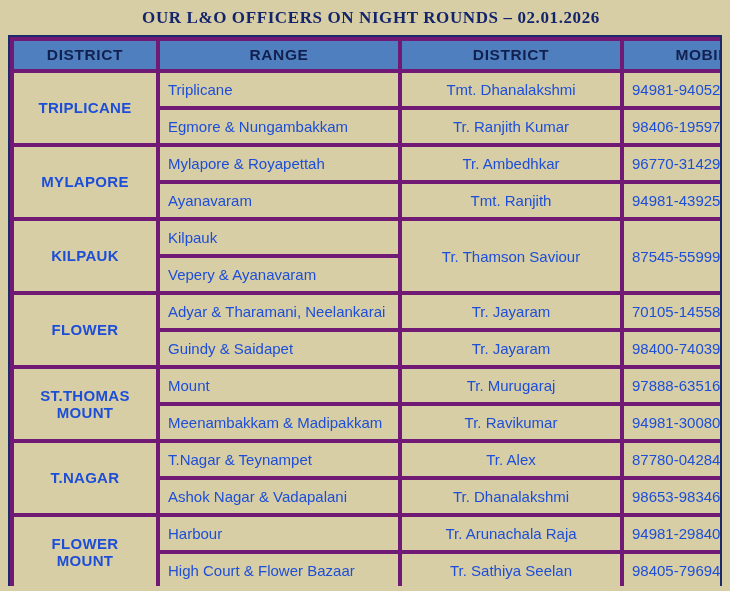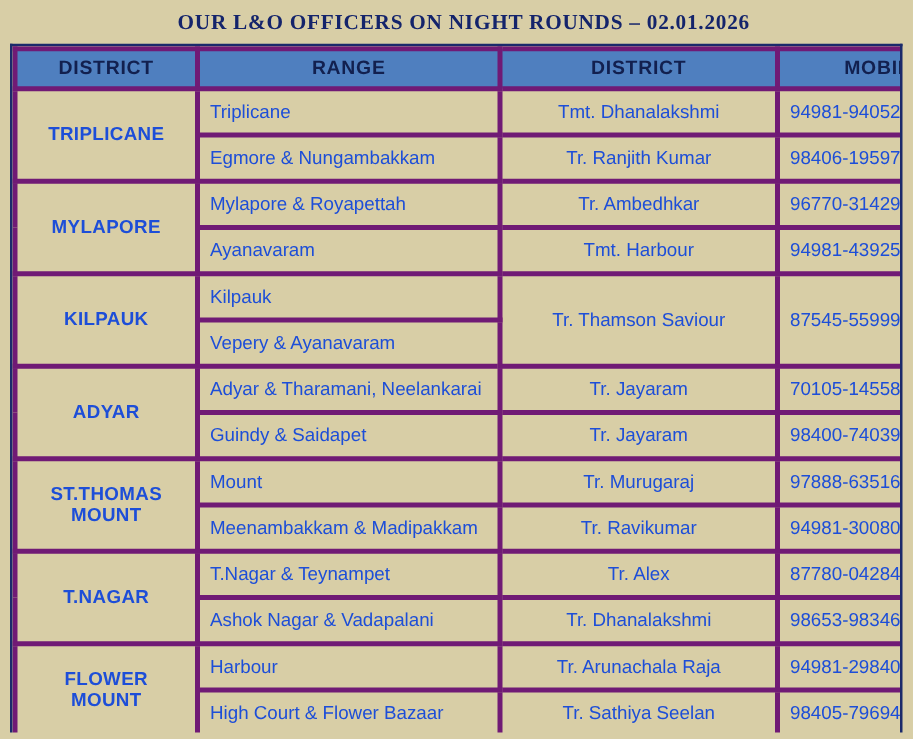--- a/index.html
+++ b/index.html
@@ -124,36 +124,36 @@
         </tr>
 
         <tr class="r">
           <td class="district" rowspan="2">MYLAPORE</td>
           <td class="range">Mylapore &amp; Royapettah</td>
           <td class="officer">Tr. Ambedhkar</td>
           <td class="mobile">96770-31429</td>
         </tr>
         <tr class="r">
           <td class="range">Ayanavaram</td>
-          <td class="officer">Tmt. Harbour</td>
+          <td class="officer">Tmt. Ranjith</td>
           <td class="mobile">94981-43925</td>
         </tr>
 
         <tr class="r">
           <td class="district" rowspan="2">KILPAUK</td>
           <td class="range">Kilpauk</td>
           <td class="officer" rowspan="2">Tr. Thamson Saviour</td>
           <td class="mobile" rowspan="2">87545-55999</td>
         </tr>
         <tr class="r">
           <td class="range">Vepery  &amp; Ayanavaram</td>
         </tr>
 
         <tr class="r">
-          <td class="district" rowspan="2">ADYAR</td>
+          <td class="district" rowspan="2">FLOWER</td>
           <td class="range">Adyar &amp; Tharamani, Neelankarai</td>
           <td class="officer">Tr. Jayaram</td>
           <td class="mobile">70105-14558</td>
         </tr>
         <tr class="r">
           <td class="range">Guindy &amp; Saidapet</td>
           <td class="officer">Tr. Jayaram</td>
           <td class="mobile">98400-74039</td>
         </tr>
 

